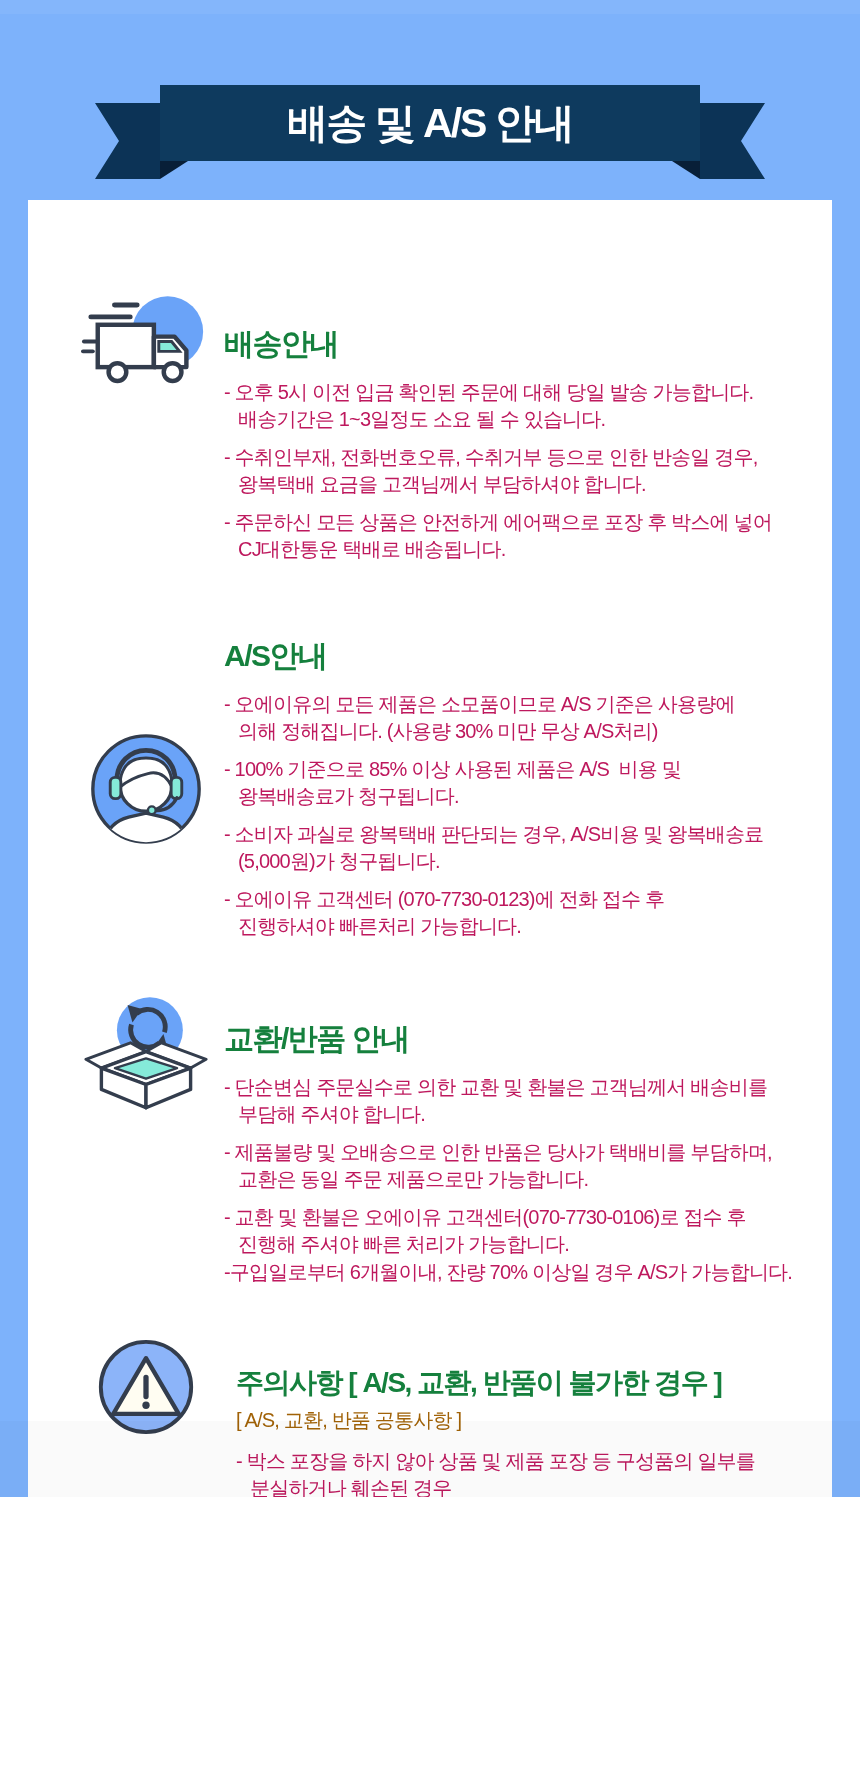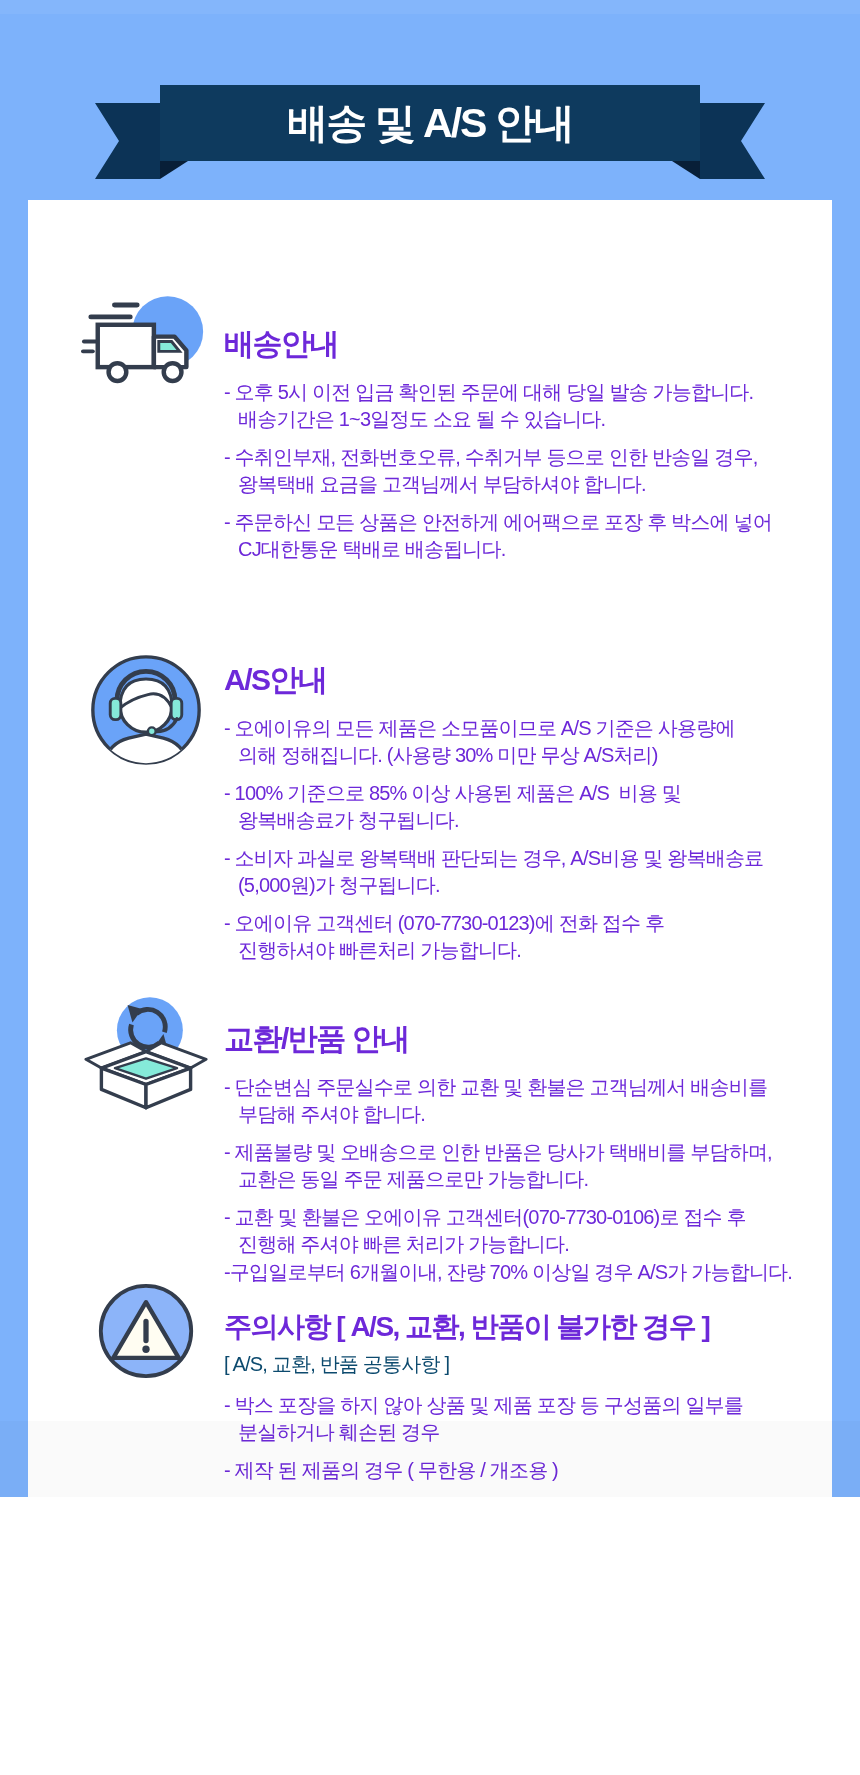--- a/index.html
+++ b/index.html
@@ -11,34 +11,34 @@
   
   .ribbon{position:absolute;top:85px;left:50%;transform:translateX(-50%);width:670px;height:96px;}
   .ribbon svg{position:absolute;top:0;left:0;}
   .ribbon-label{position:absolute;left:65px;width:540px;top:0;height:76px;display:flex;align-items:center;justify-content:center;
     color:#fff;font-size:41px;font-weight:800;letter-spacing:-2px;white-space:nowrap;}
 
   
   .card{position:absolute;left:28px;top:200px;width:804px;height:1400px;background:#fff;}
 
   .section{position:absolute;left:0;width:100%;display:flex;align-items:flex-start;padding-left:40px;box-sizing:border-box;}
-  .s1{top:92px;} .s2{top:450px;} .s3{top:793px;} .s4{top:1081px;}
+  .s1{top:92px;} .s2{top:426px;align-items:center;} .s3{top:793px;} .s4{top:1137px;gap:12px;}
   .icon-col{width:156px;flex:none;display:flex;justify-content:center;}
   .text-col{width:600px;flex:none;}
 
-  h2{margin:0 0 17px;font-size:30px;line-height:36px;font-weight:800;color:#6d28d9;letter-spacing:-1.5px;white-space:nowrap;}
+  h2{margin:0 0 17px;font-size:30px;line-height:36px;font-weight:800;color:#15803d;letter-spacing:-1.5px;white-space:nowrap;}
   .s1 h2{margin-top:34px;}
   .s2 h2{margin-top:12px;}
   .s3 h2{margin-top:28px;}
   .s4 h2{margin-top:28px;margin-bottom:6px;font-size:28px;}
 
-  .bullet{margin:2px 0 11px;padding-left:14px;text-indent:-14px;font-size:20px;line-height:27px;color:#6d28d9;
+  .bullet{margin:2px 0 11px;padding-left:14px;text-indent:-14px;font-size:20px;line-height:27px;color:#be185d;
     letter-spacing:-0.8px;white-space:pre-wrap;}
   .bullet.tight{margin-top:-10px;}
-  .subtitle{margin:0 0 14px;font-size:20px;line-height:27px;color:#0c4a6e;letter-spacing:-0.8px;}
+  .subtitle{margin:0 0 14px;font-size:20px;line-height:27px;color:#a16207;letter-spacing:-0.8px;}
 </style>
 </head>
 <body>
 
 <div class="page">
   <div class="top-strip"></div>
 
   <div class="ribbon">
     <svg width="670" height="96" viewBox="0 0 670 96">
       <polygon points="0,18 65,18 65,94 0,94 24,56" fill="#0c3356"></polygon>

